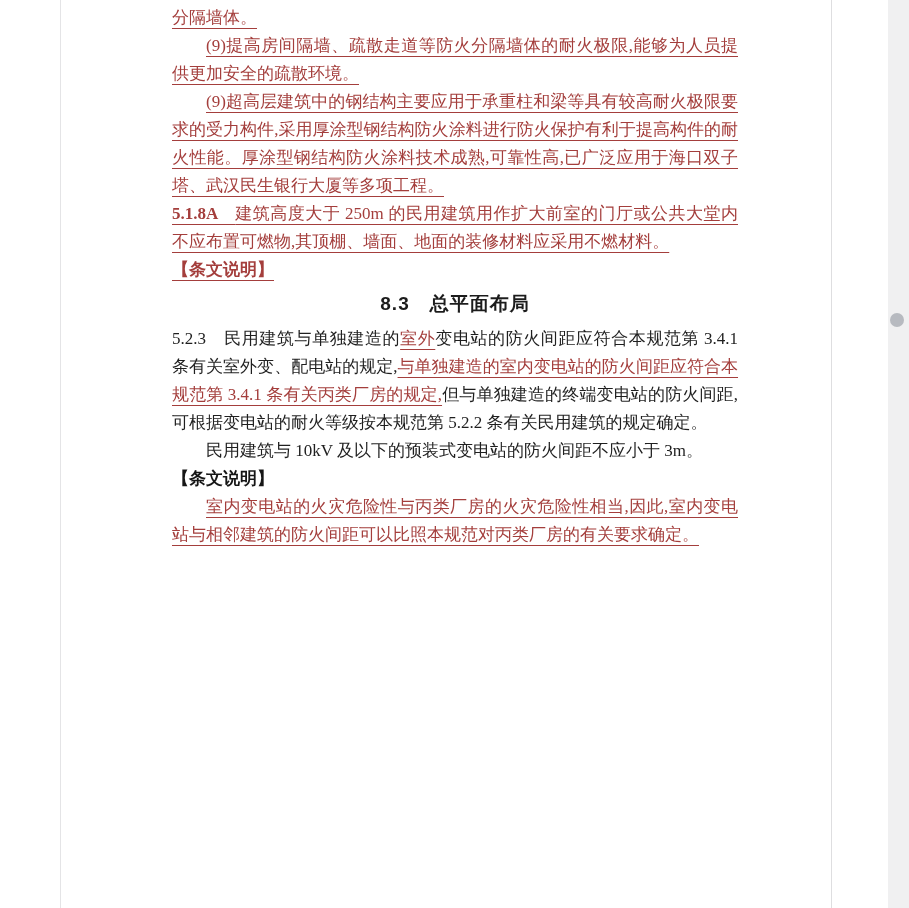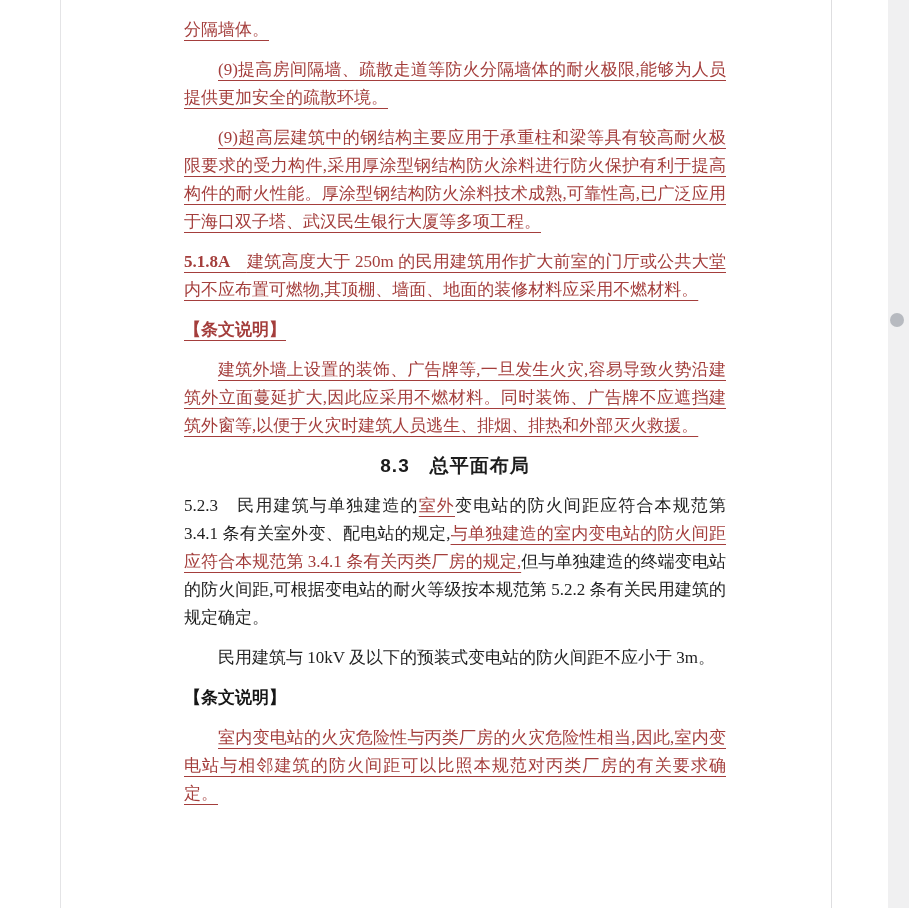--- a/index.html
+++ b/index.html
@@ -22,21 +22,21 @@
     position:absolute;top:0;right:0;bottom:0;width:21px;background:var(--track);
   }
   .scroll-thumb{
     position:absolute;top:313px;right:5px;width:14px;height:14px;border-radius:50%;
     background:var(--thumb);
   }
   .doc{
     position:absolute;left:172px;top:4px;width:566px;
     font-size:17px;line-height:28px;color:var(--black);
   }
-  .doc p{margin:12px;text-align:justify;}
+  .doc p{margin:0;text-align:justify;}
   .doc p.indent{text-indent:2em;}
   .doc p.heading{
     text-align:center;text-indent:0;
     font-family:"Liberation Sans","DejaVu Sans",sans-serif;
     font-weight:bold;font-size:19px;color:#1c1c1c;
     margin:6px 0 7px 0;letter-spacing:1px;
   }
   .seg-red{
     color:var(--red);
     text-decoration:underline;text-decoration-thickness:1px;text-underline-offset:5px;
@@ -61,21 +61,20 @@
 
 <div class="page-edge left"></div>
 <div class="page-edge right"></div>
 
 <div class="doc" id="doc">
     <p><span class="seg-red">分隔墙体。</span></p>
     <p class="indent"><span class="seg-red">(9)提高房间隔墙、疏散走道等防火分隔墙体的耐火极限,能够为人员提供更加安全的疏散环境。</span></p>
     <p class="indent"><span class="seg-red">(9)超高层建筑中的钢结构主要应用于承重柱和梁等具有较高耐火极限要求的受力构件,采用厚涂型钢结构防火涂料进行防火保护有利于提高构件的耐火性能。厚涂型钢结构防火涂料技术成熟,可靠性高,已广泛应用于海口双子塔、武汉民生银行大厦等多项工程。</span></p>
     <p><span class="seg-red-strong">5.1.8A　</span><span class="seg-red">建筑高度大于 250m 的民用建筑用作扩大前室的门厅或公共大堂内不应布置可燃物,其顶棚、墙面、地面的装修材料应采用不燃材料。</span></p>
     <p><span class="seg-red-label">【条文说明】</span></p>
-    <p class="indent"><span class="seg-red">建筑外墙上设置的装饰、广告牌等,一旦发生火灾,容易导致火势沿建筑外立面蔓延扩大,因此应采用不燃材料。同时装饰、广告牌不应遮挡建筑外窗等,以便于火灾时建筑人员逃生、排烟、排热和外部灭火救援。</span></p>
     <p class="heading"><span class="">8.3　总平面布局</span></p>
     <p><span class="seg-black">5.2.3　民用建筑与单独建造的</span><span class="seg-red">室外</span><span class="seg-black">变电站的防火间距应符合本规范第 3.4.1 条有关室外变、配电站的规定,</span><span class="seg-red">与单独建造的室内变电站的防火间距应符合本规范第 3.4.1 条有关丙类厂房的规定,</span><span class="seg-black">但与单独建造的终端变电站的防火间距,可根据变电站的耐火等级按本规范第 5.2.2 条有关民用建筑的规定确定。</span></p>
     <p class="indent"><span class="seg-black">民用建筑与 10kV 及以下的预装式变电站的防火间距不应小于 3m。</span></p>
     <p><span class="seg-black-label">【条文说明】</span></p>
     <p class="indent"><span class="seg-red">室内变电站的火灾危险性与丙类厂房的火灾危险性相当,因此,室内变电站与相邻建筑的防火间距可以比照本规范对丙类厂房的有关要求确定。</span></p>
   </div>
 
 <div class="scroll-track">
   <div class="scroll-thumb"></div>
 </div>

